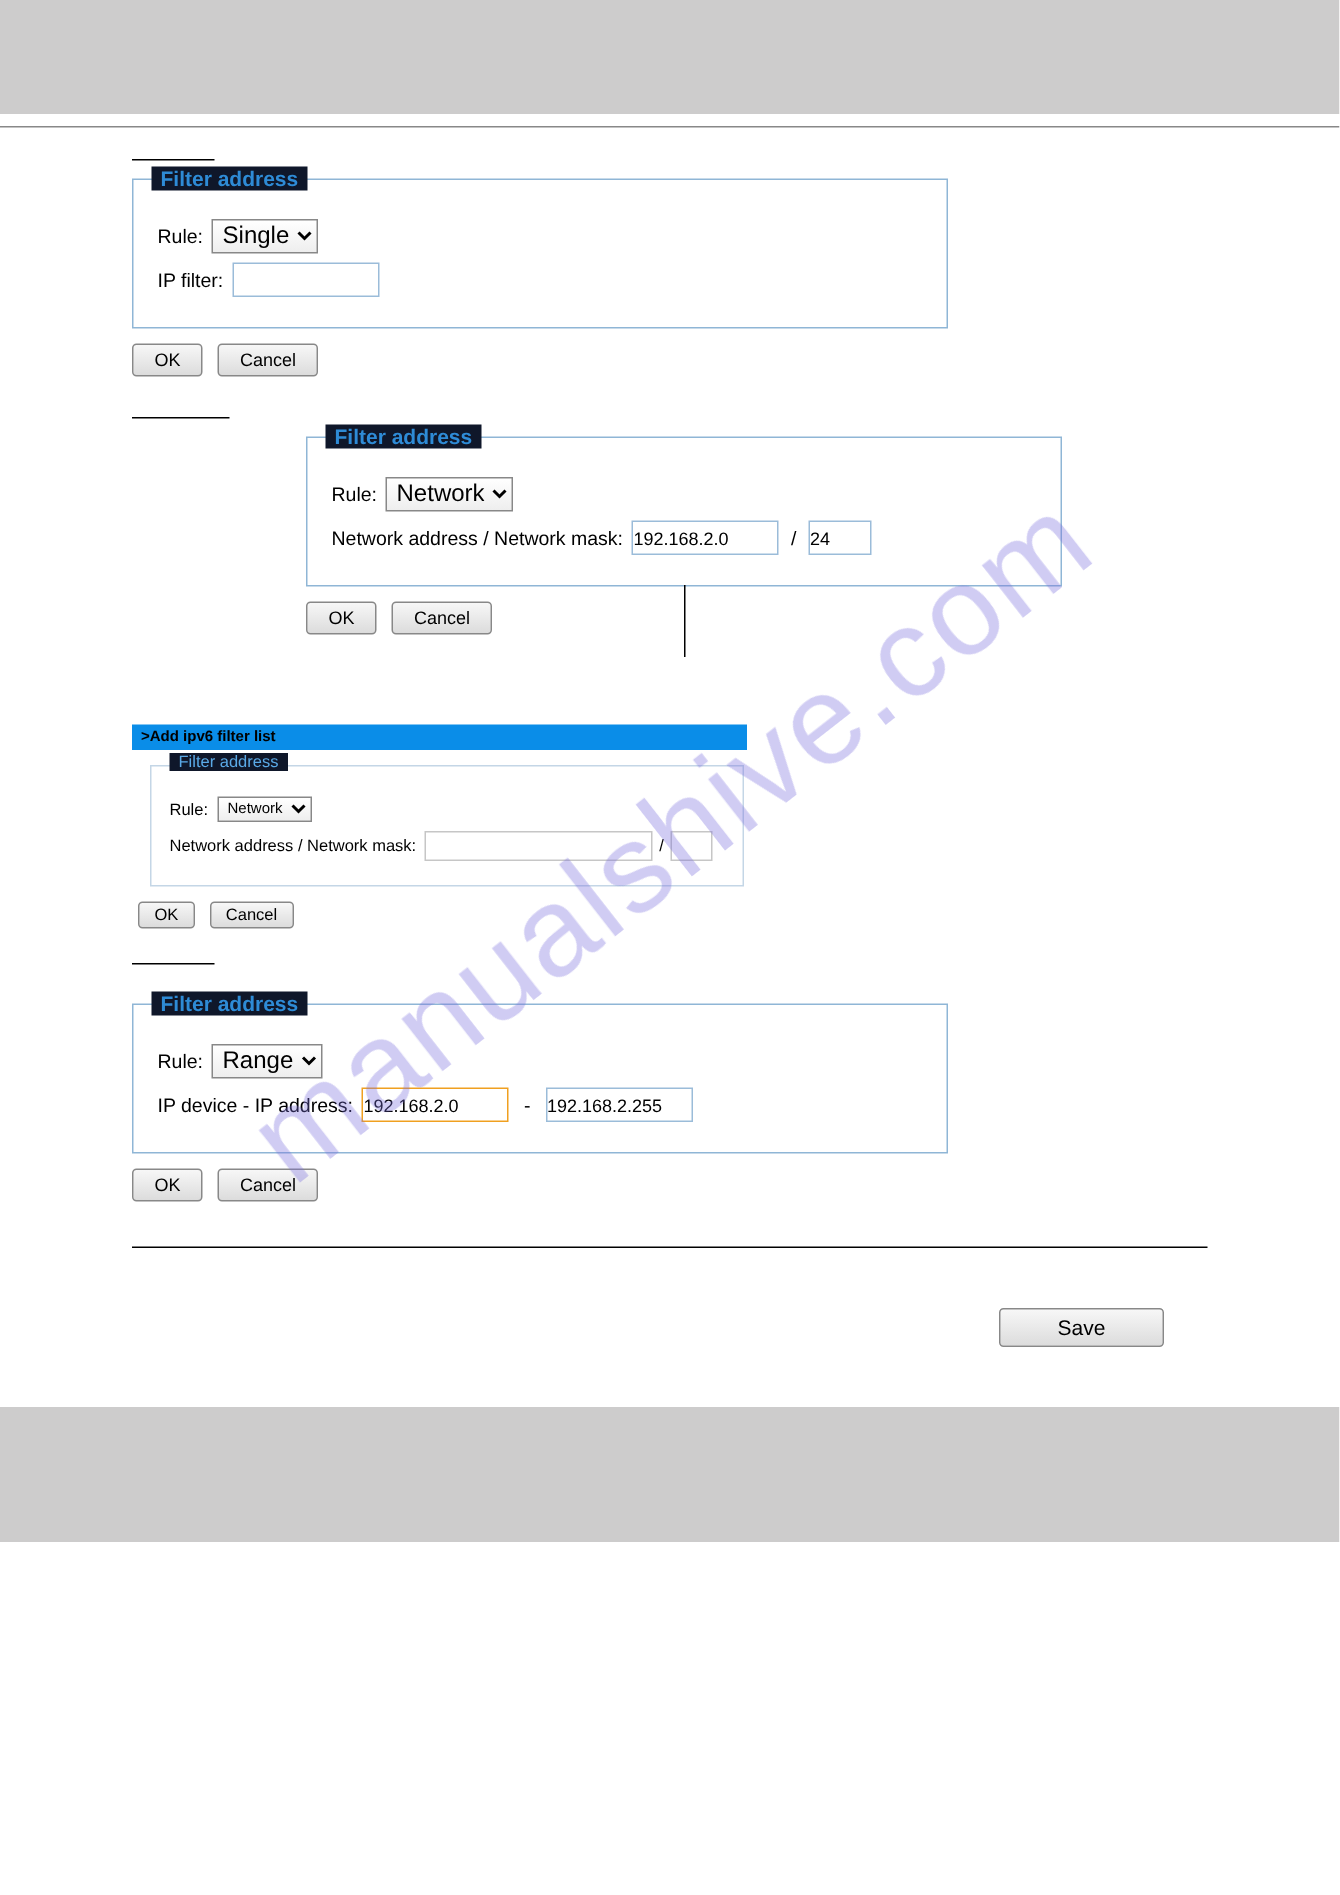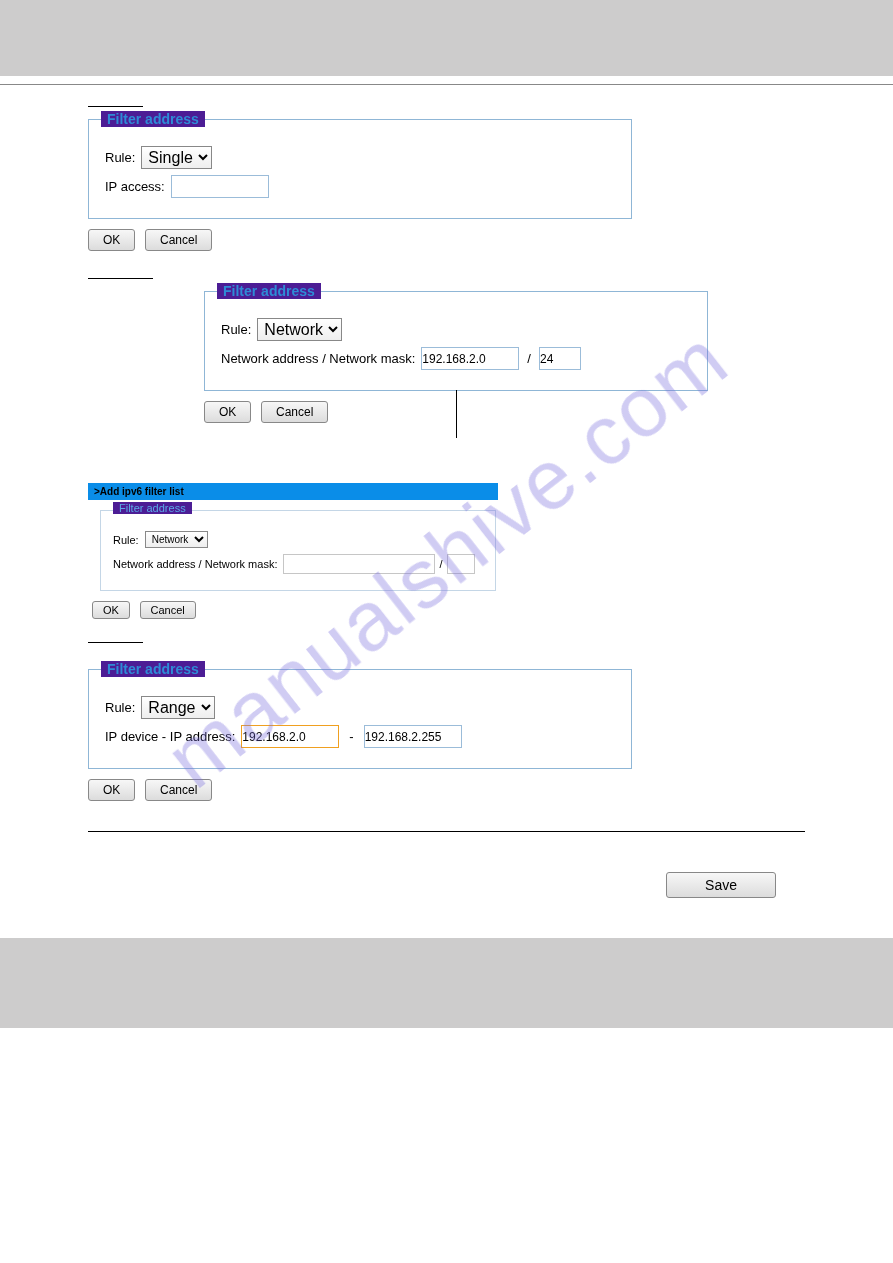--- a/index.html
+++ b/index.html
@@ -26,21 +26,21 @@
     position: relative;
     padding: 20px 16px 14px 16px;
     margin-top: 10px;
   }
   .fieldset.grey { border-color: #b0b0b0; }
   .fieldset.light { border-color: #c4d6e6; }
   .legend {
     position: absolute;
     top: -9px;
     left: 12px;
-    background: #4c1d95;
+    background: #0f172a;
     padding: 0 6px;
     color: #2e8bd6;
     font-weight: bold;
     font-size: 14px;
   }
   .legend.small { font-size: 11px; color: #5aa9e6; font-weight: normal; }
   .row { margin: 6px 0; display: flex; align-items: center; flex-wrap: wrap; }
   .row label.lbl { margin-right: 6px; font-size: 13px; }
   .sel {
     border: 1px solid #888;
@@ -128,21 +128,21 @@
 
   <div class="fieldset" style="width:510px;">
     <span class="legend">Filter address</span>
     <div class="row">
       <label class="lbl">Rule:</label>
       <select class="sel">
         <option>Single</option>
       </select>
     </div>
     <div class="row">
-      <label class="lbl">IP access:</label>
+      <label class="lbl">IP filter:</label>
       <input class="txt" style="width: 96px;" value="">
     </div>
   </div>
   <div class="btn-row">
     <span class="btn">OK</span>
     <span class="btn">Cancel</span>
   </div>
 
   <div class="short-rule med" style="margin-top:26px;"></div>
 

